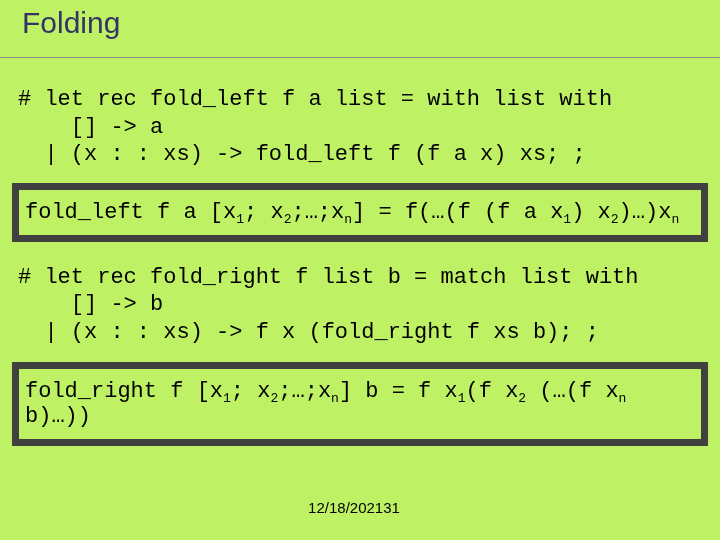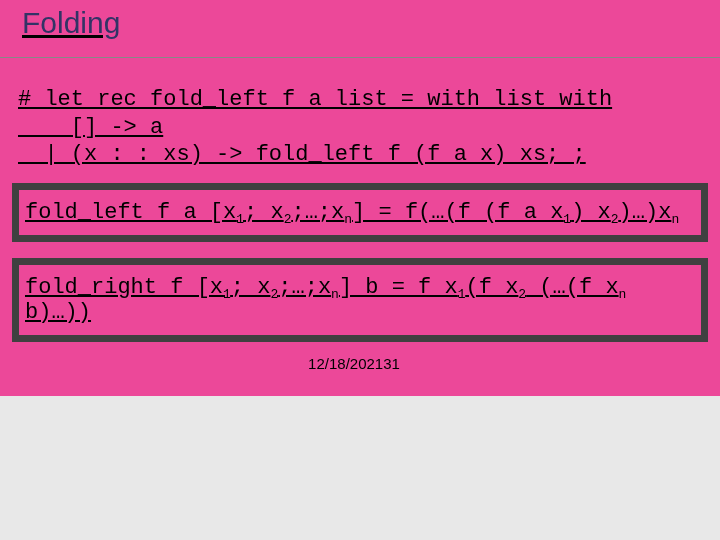--- a/index.html
+++ b/index.html
@@ -1,19 +1,19 @@
 <!DOCTYPE html>
 <html><head>
 <meta charset="utf-8">
 <style>
   * { margin: 0; padding: 0; box-sizing: border-box; }
   html, body { width: 720px; height: 540px; background: #e8e8e8; }
   .slide {
-    width: 720px; height: 396px; background: #ec4899;
-    position: relative; font-family: Arial, sans-serif; text-decoration: underline;
+    width: 720px; height: 540px; background: #bef264;
+    position: relative; font-family: Arial, sans-serif;
   }
   .title-bar {
     border-bottom: 1px solid #888; height: 58px;
     display: flex; align-items: flex-start; padding-top: 6px;
   }
   .title {
     font-size: 30px; color: #333366; padding-left: 22px;
     font-family: 'Trebuchet MS', Arial, sans-serif;
   }
   .content { padding: 0; }
@@ -47,20 +47,23 @@
   </div>
 
   <div class="content">
 
     <div class="code-block"><span># let rec fold_left f a list = with list with</span>
 <span>    [] -&gt; a</span>
 <span>  | (x : : xs) -&gt; fold_left f (f a x) xs; ;</span></div>
 
     <div class="hi-box"><span>fold_left f a [x</span><sub>1</sub><span>; x</span><sub>2</sub><span>;…;x</span><sub>n</sub><span>] = f(…(f (f a x</span><sub>1</sub><span>) x</span><sub>2</sub><span>)…)x</span><sub>n</sub></div>
 
+    <div class="code-block" style="padding-top:22px"><span># let rec fold_right f list b = match list with</span>
+<span>    [] -&gt; b</span>
+<span>  | (x : : xs) -&gt; f x (fold_right f xs b); ;</span></div>
 
     <div class="hi-box right"><span>fold_right f [x</span><sub>1</sub><span>; x</span><sub>2</sub><span>;…;x</span><sub>n</sub><span>] b = f x</span><sub>1</sub><span>(f x</span><sub>2</sub><span> (…(f x</span><sub>n</sub><span> b)…))</span></div>
 
   </div>
 
   <div class="footer">
     <span>12/18/2021</span>
     <span>31</span>
   </div>
 </div>

